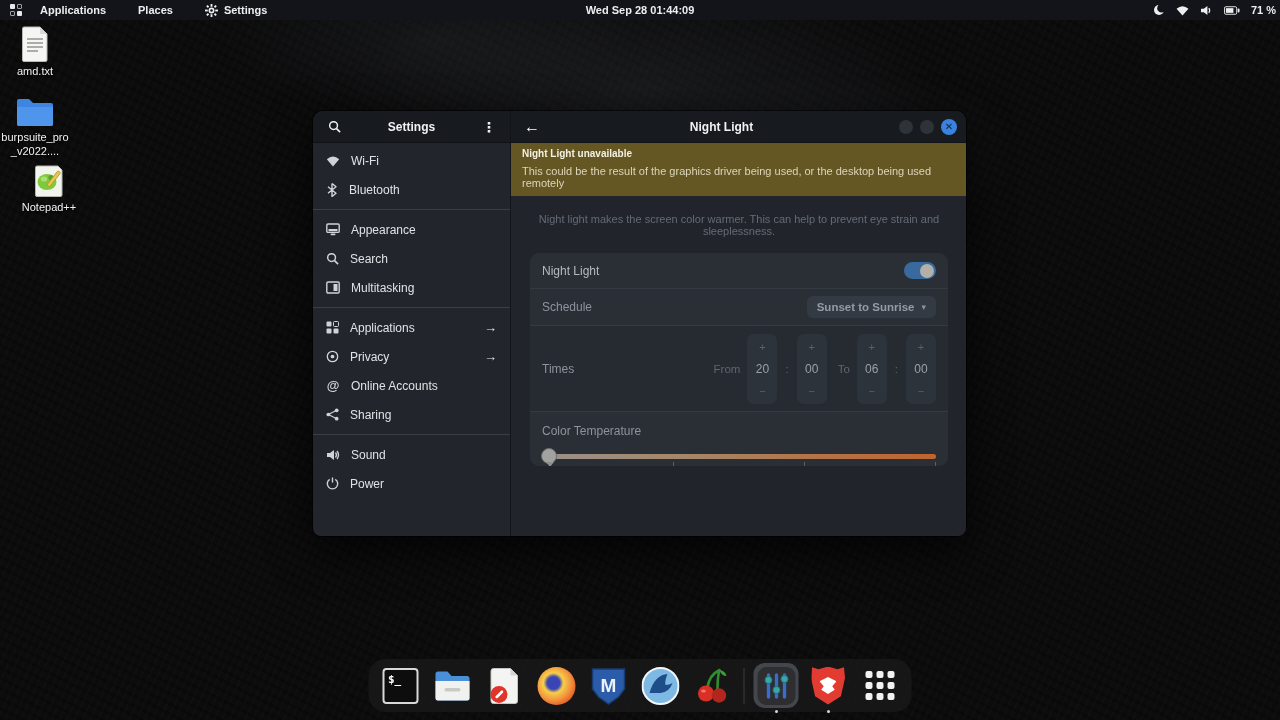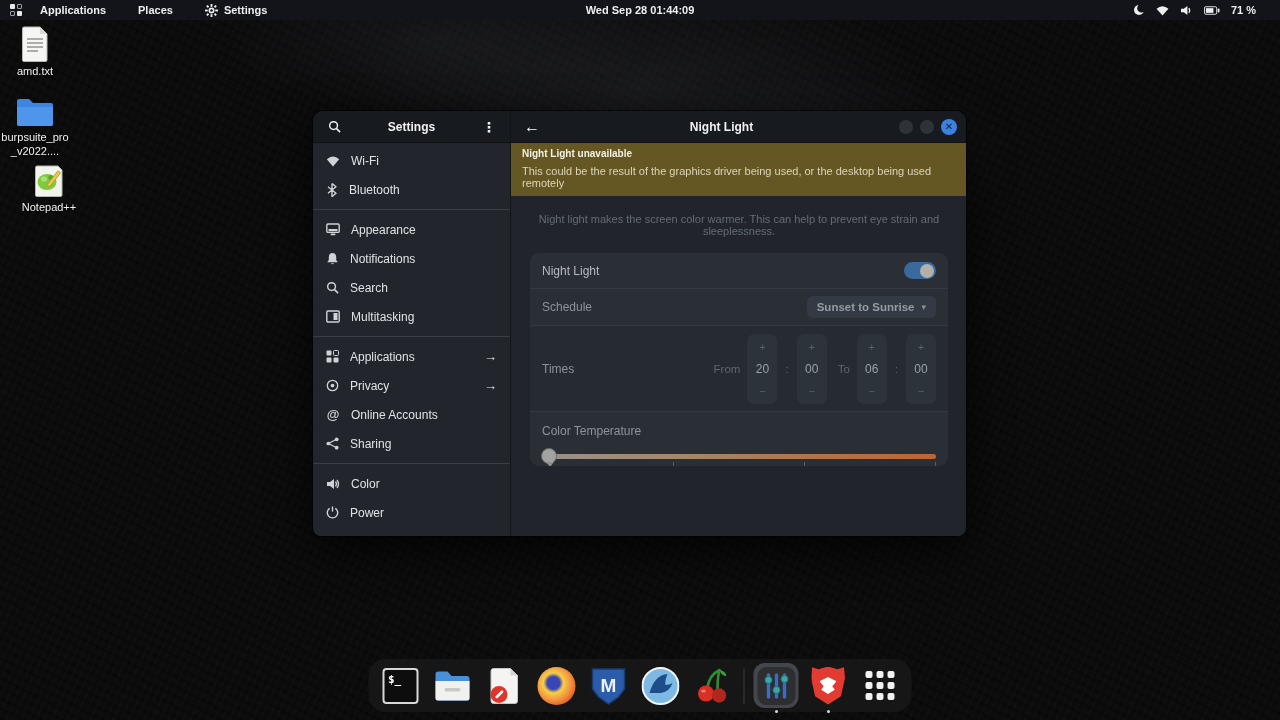--- a/index.html
+++ b/index.html
@@ -23,21 +23,21 @@
   }
   
   .topbar {
     position:absolute; top:0; left:0; right:0; height:20px;
     background:#121419; display:flex; align-items:center;
     font-size:11px; font-weight:bold; color:#eceeef; z-index:50;
   }
   .topbar-left { display:flex; align-items:center; gap:4px; padding-left:10px; }
   .tb-menu { padding:0 14px; height:20px; display:flex; align-items:center; gap:6px; cursor:default; }
   .topbar-center { position:absolute; left:50%; transform:translateX(-50%); display:flex; align-items:center; height:20px; }
-  .topbar-right { margin-left:auto; display:flex; align-items:center; gap:11px; padding-right:24px; height:20px; }
+  .topbar-right { margin-left:auto; display:flex; align-items:center; gap:11px; padding-right:4px; height:20px; }
   .ws-grid { display:grid; grid-template-columns:5px 5px; grid-template-rows:5px 5px; gap:2px; }
   .ws-grid i { background:#e8e8e8; border-radius:1px; }
   .ws-grid i.dim { background:transparent; border:1px solid #9aa0a6; }
   
   .desk-icon { position:absolute; width:70px; display:flex; flex-direction:column; align-items:center; gap:3px; cursor:default; }
   .desk-icon .lbl { font-size:11px; color:#f2f2f2; text-align:center; line-height:1.25;
       text-shadow:0 1px 2px #000; word-break:break-all; width:70px; }
   
   .window {
     position:absolute; left:313px; top:111px; width:653px; height:425px;
@@ -252,27 +252,20 @@
 
       <div class="sb-item">
         <svg width="14" height="13" viewBox="0 0 14 13">
             <rect x="0.8" y="1" width="12.4" height="8.4" rx="1.2" fill="none" stroke="#cfd3d7" stroke-width="1.4"></rect>
             <rect x="2.5" y="6" width="9" height="2.2" fill="#cfd3d7"></rect>
             <rect x="4.5" y="10.6" width="5" height="1.6" rx=".8" fill="#cfd3d7"></rect>
           </svg>
         <span>Appearance</span>
       </div>
       <div class="sb-item">
-        <svg width="13" height="14" viewBox="0 0 13 14">
-            <path d="M6.5 1 C4 1 2.8 3 2.8 5.2 V8 L1.2 10.3 H11.8 L10.2 8 V5.2 C10.2 3 9 1 6.5 1 Z" fill="#cfd3d7"></path>
-            <path d="M5 11.3 A1.6 1.6 0 0 0 8 11.3 Z" fill="#cfd3d7"></path>
-          </svg>
-        <span>Notifications</span>
-      </div>
-      <div class="sb-item">
         <svg width="13" height="13" viewBox="0 0 14 14">
             <circle cx="6" cy="6" r="4.2" fill="none" stroke="#cfd3d7" stroke-width="1.6"></circle>
             <line x1="9.2" y1="9.2" x2="13" y2="13" stroke="#cfd3d7" stroke-width="1.8"></line>
           </svg>
         <span>Search</span>
       </div>
       <div class="sb-item">
         <svg width="14" height="13" viewBox="0 0 14 13">
             <rect x="0.8" y="1" width="12.4" height="11" rx="1.2" fill="none" stroke="#cfd3d7" stroke-width="1.4"></rect>
             <rect x="7.5" y="3" width="4" height="7" fill="#cfd3d7"></rect>
@@ -320,21 +313,21 @@
       </div>
 
       <div class="sb-div"></div>
 
       <div class="sb-item">
         <svg width="14" height="12" viewBox="0 0 14 12">
             <path d="M1 4 H4 L8 1 V11 L4 8 H1 Z" fill="#cfd3d7"></path>
             <path d="M9.5 3.5 Q11.5 6 9.5 8.5" stroke="#cfd3d7" stroke-width="1.3" fill="none"></path>
             <path d="M11 2 Q14 6 11 10" stroke="#cfd3d7" stroke-width="1.3" fill="none"></path>
           </svg>
-        <span>Color</span>
+        <span>Sound</span>
       </div>
       <div class="sb-item">
         <svg width="13" height="13" viewBox="0 0 14 14">
             <path d="M4 2.5 A5.6 5.6 0 1 0 10 2.5" fill="none" stroke="#cfd3d7" stroke-width="1.5"></path>
             <line x1="7" y1="0.5" x2="7" y2="6" stroke="#cfd3d7" stroke-width="1.5"></line>
           </svg>
         <span>Power</span>
       </div>
     </div>
   </div>

